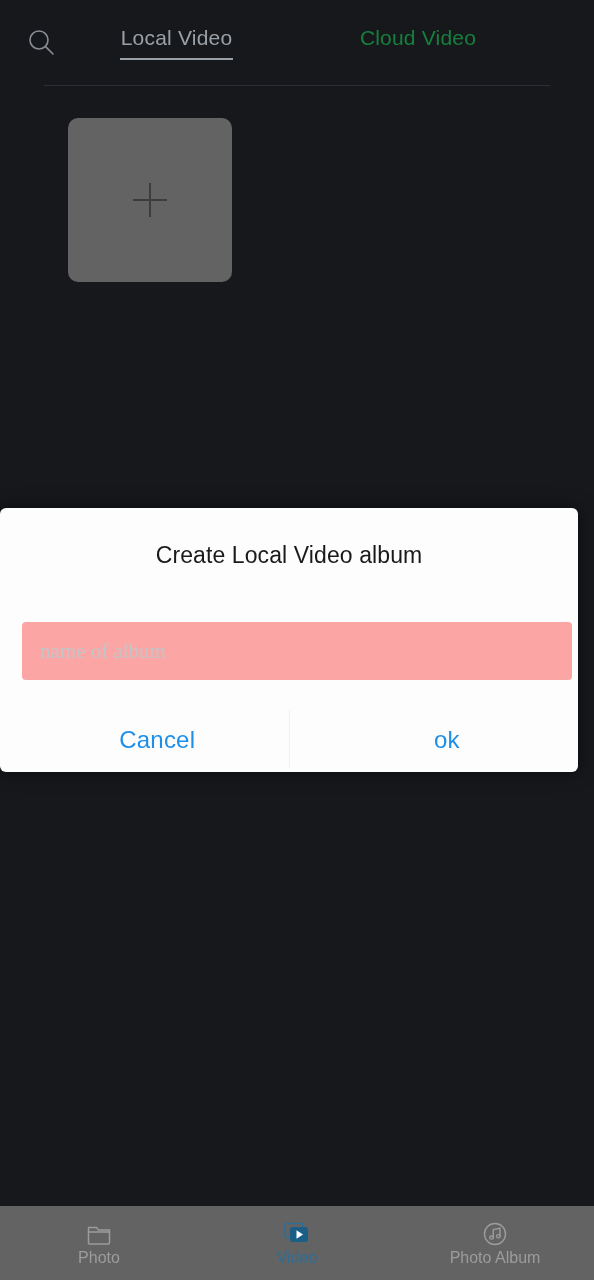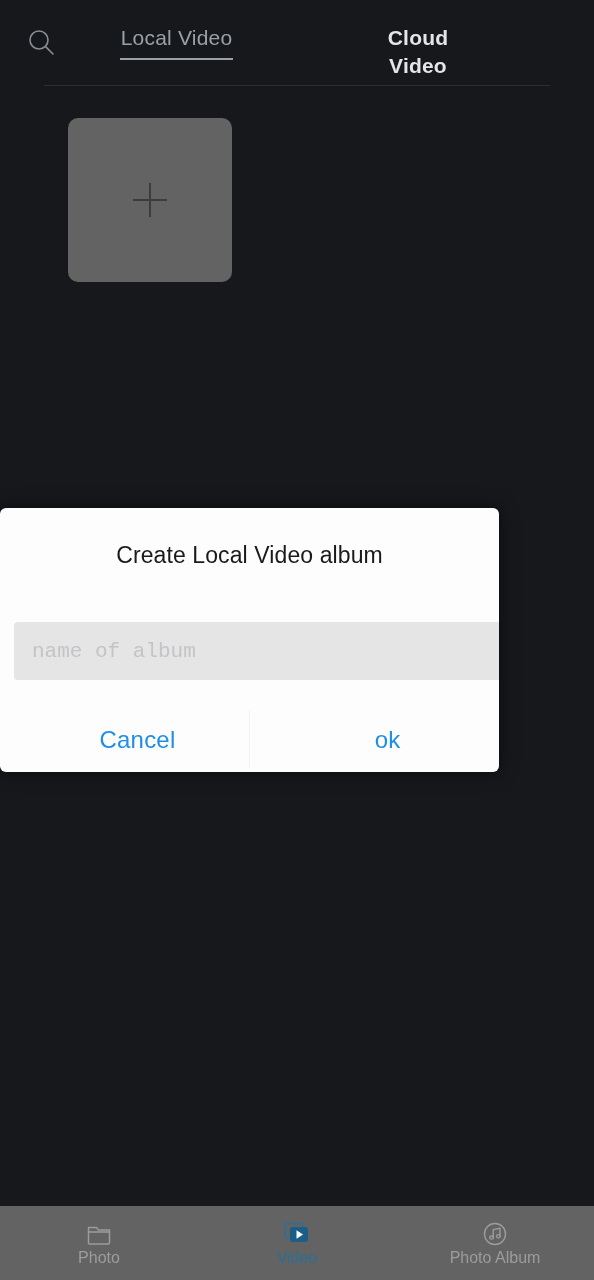--- a/index.html
+++ b/index.html
@@ -51,21 +51,21 @@
     position: relative;
     padding: 0 0 14px 0;
     font-size: 21px;
     letter-spacing: 0.2px;
     color: #6f757d;
     line-height: 28px;
     cursor: pointer;
     text-align: center;
   }
   .tab.tab-local { width: 113px; margin-right: 105px; color: #9aa0a7; }
-  .tab.tab-cloud { width: 120px; color: #e5e5e5; font-weight: bold; }
+  .tab.tab-cloud { width: 120px; color: #15803d; }
   .tab.active::after {
     content: "";
     position: absolute;
     left: 0;
     right: 0;
     bottom: 6px;
     height: 2px;
     background: #9aa0a7;
   }
 
@@ -122,50 +122,50 @@
     top: 0; left: 50%;
     height: 34px; width: 2px;
     margin-left: -1px;
   }
 
   
   .dialog {
     position: absolute;
     left: 0;
     top: 508px;
-    width: 499px;
+    width: 578px;
     height: 264px;
     background: #fdfdfd;
     border-radius: 6px;
     box-sizing: border-box;
     box-shadow: 0 0 18px rgba(0,0,0,0.55);
     overflow: hidden;
   }
   .dialog-title {
     position: absolute;
     left: 0; right: 0;
     top: 34px;
     text-align: center;
     font-size: 23px;
     color: #1a1a1a;
     letter-spacing: 0.1px;
   }
   .dialog-input {
     position: absolute;
-    left: 14px;
+    left: 22px;
     top: 114px;
     width: 550px;
     height: 58px;
     box-sizing: border-box;
-    background: #e5e5e5;
+    background: #fca5a5;
     border: none;
     border-radius: 4px;
     padding: 0 18px;
     font-size: 21px;
-    font-family: Liberation Mono, monospace;
+    font-family: Liberation Serif, serif;
     color: #333;
     outline: none;
   }
   .dialog-input::placeholder {
     color: #c3c4c6;
   }
   .dialog-actions {
     position: absolute;
     left: 0; right: 0;
     top: 200px;

